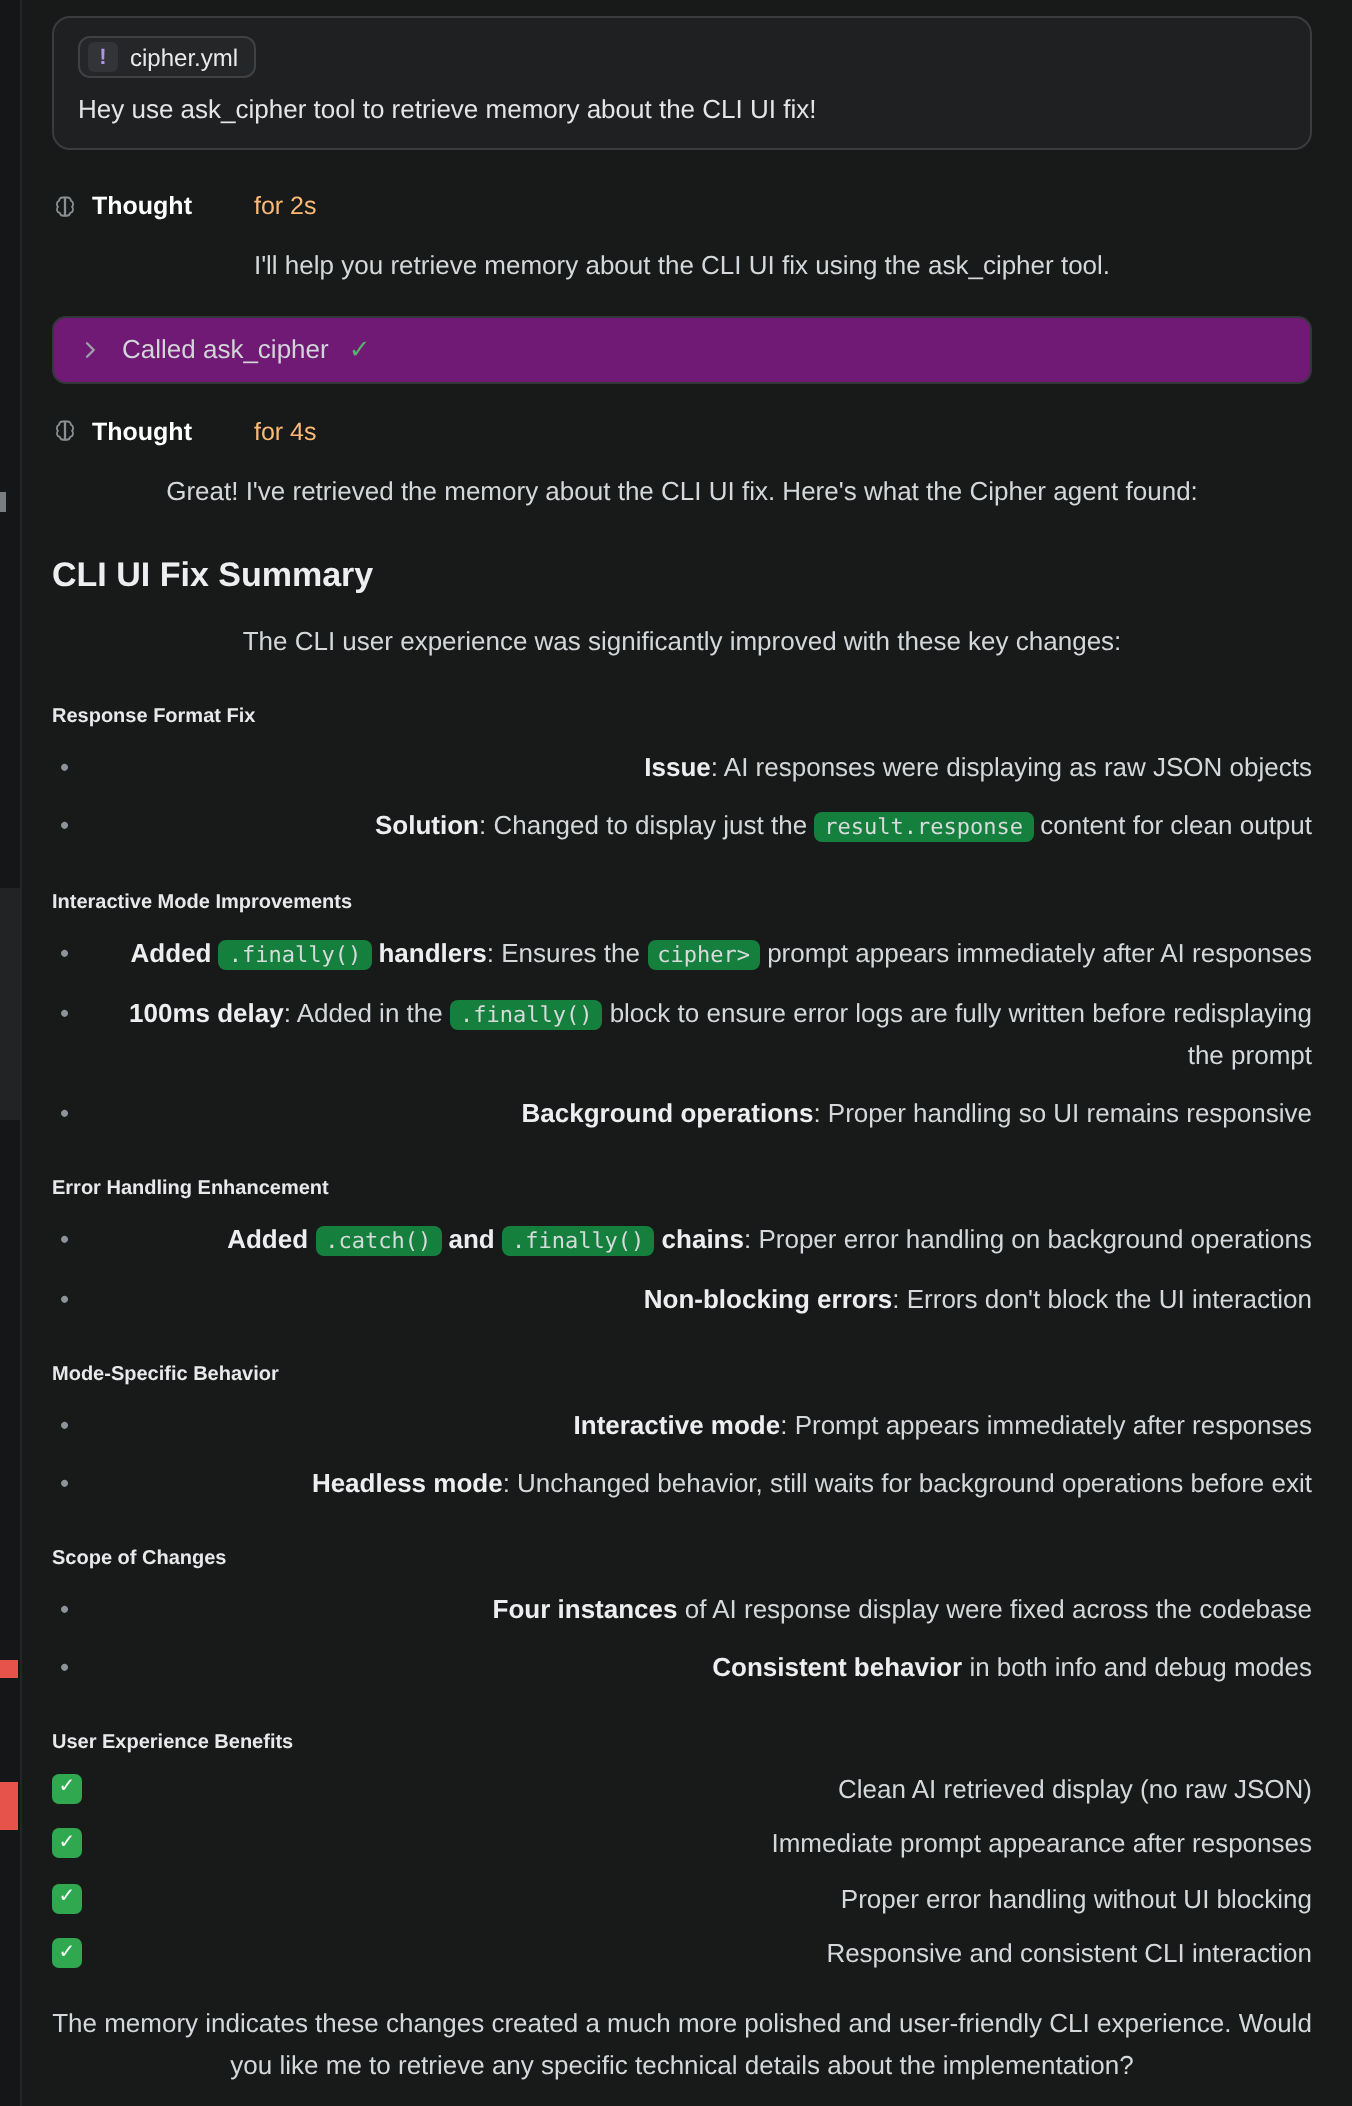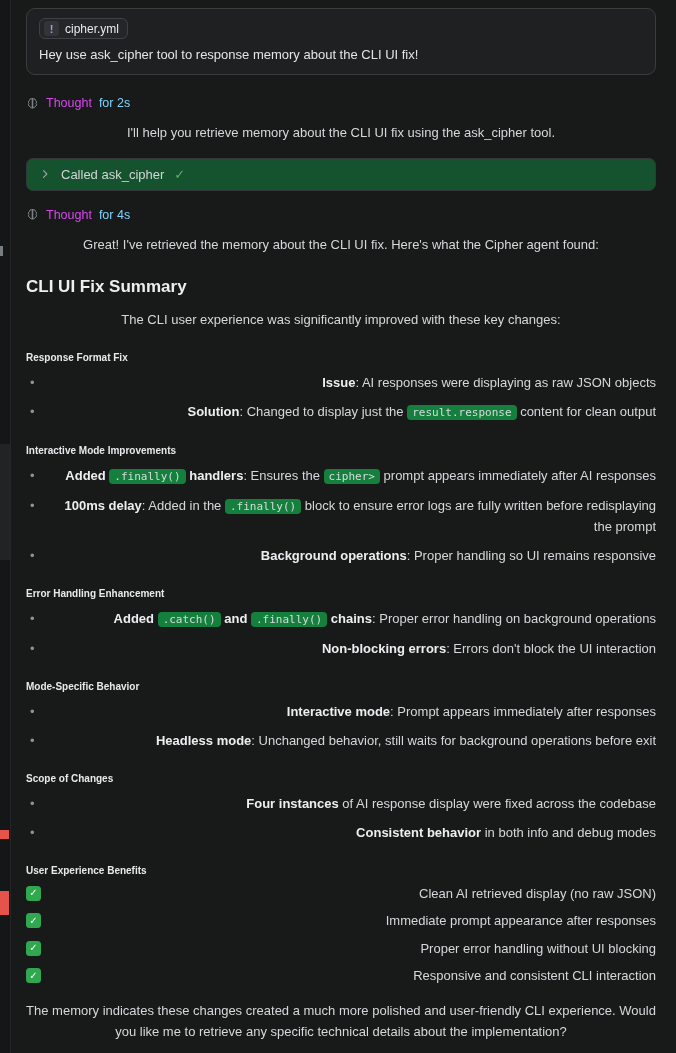--- a/index.html
+++ b/index.html
@@ -34,29 +34,29 @@
   }
   .excl {
     display:inline-flex; align-items:center; justify-content:center;
     width:15px; height:15px; border-radius:3px; background:#323438;
     color:#b392e8; font-weight:700; font-size:11px;
   }
   .fname { color:#e8eaec; font-size:12px; }
   .user-text { color:#e3e5e7; font-size:13px; line-height:18px; }
 
   .thought { display:flex; align-items:center; gap:7px; margin-top:21px; color:#969ba0; font-size:12.5px; }
-  .thought .t-label { font-weight:400; color:#d946ef; }
-  .thought .t-dur { color:#7dd3fc; }
+  .thought .t-label { font-weight:700; color:#ffffff; }
+  .thought .t-dur { color:#fdba74;margin-left:24px; }
   .brain { display:inline-flex; }
 
   .para { margin-top:13px; line-height:19.5px; color:#d5d8da;text-align:center; }
 
   .tool-box {
     margin-top:15px; display:flex; align-items:center; gap:10px;
-    background:#14532d; border:1px solid #343739; border-radius:7px;
+    background:#701a75; border:1px solid #343739; border-radius:7px;
     padding:8px 12px; cursor:pointer;
   }
   .chev { display:inline-flex; color:#9ba1a6; }
   .tool-label { color:#d2d5d7; }
   .ok { color:#56b36a; font-size:13px; }
 
   .h2 { margin:23px 0 0 0; font-size:17px; font-weight:700; color:#eceef0; }
   .h3 { margin:22px 0 0 0; font-size:10px; font-weight:700; color:#e7e9eb; }
 
   .item { display:flex; margin-top:10px; line-height:19.5px; }
@@ -90,21 +90,21 @@
   <div class="g-mark g-mark-2"></div>
 </div>
 
 <main class="chat">
 
   <section class="user-box">
     <div class="file-tag">
       <span class="excl">!</span>
       <span class="fname">cipher.yml</span>
     </div>
-    <p class="user-text">Hey use ask_cipher tool to response memory about the CLI  UI fix!</p>
+    <p class="user-text">Hey use ask_cipher tool to retrieve memory about the CLI  UI fix!</p>
   </section>
 
   <div class="thought">
     <span class="brain">
       <svg width="13" height="13" viewBox="0 0 24 24" fill="none" stroke="#8a8f94" stroke-width="1.7" stroke-linejoin="round" stroke-linecap="round">
         <path d="M11.8 3.2H9.6a3 3 0 0 0-3 3 3.5 3.5 0 0 0-2.1 3.2c0 .9.4 1.8 1 2.4a3.4 3.4 0 0 0 1.7 5.7c.4 1.5 1.8 2.6 3.4 2.6h1.2z"></path>
         <path d="M12.2 3.2h2.2a3 3 0 0 1 3 3 3.5 3.5 0 0 1 2.1 3.2c0 .9-.4 1.8-1 2.4a3.4 3.4 0 0 1-1.7 5.7c-.4 1.5-1.8 2.6-3.4 2.6h-1.2z"></path>
       </svg>
     </span>
     <span class="t-label">Thought</span>

